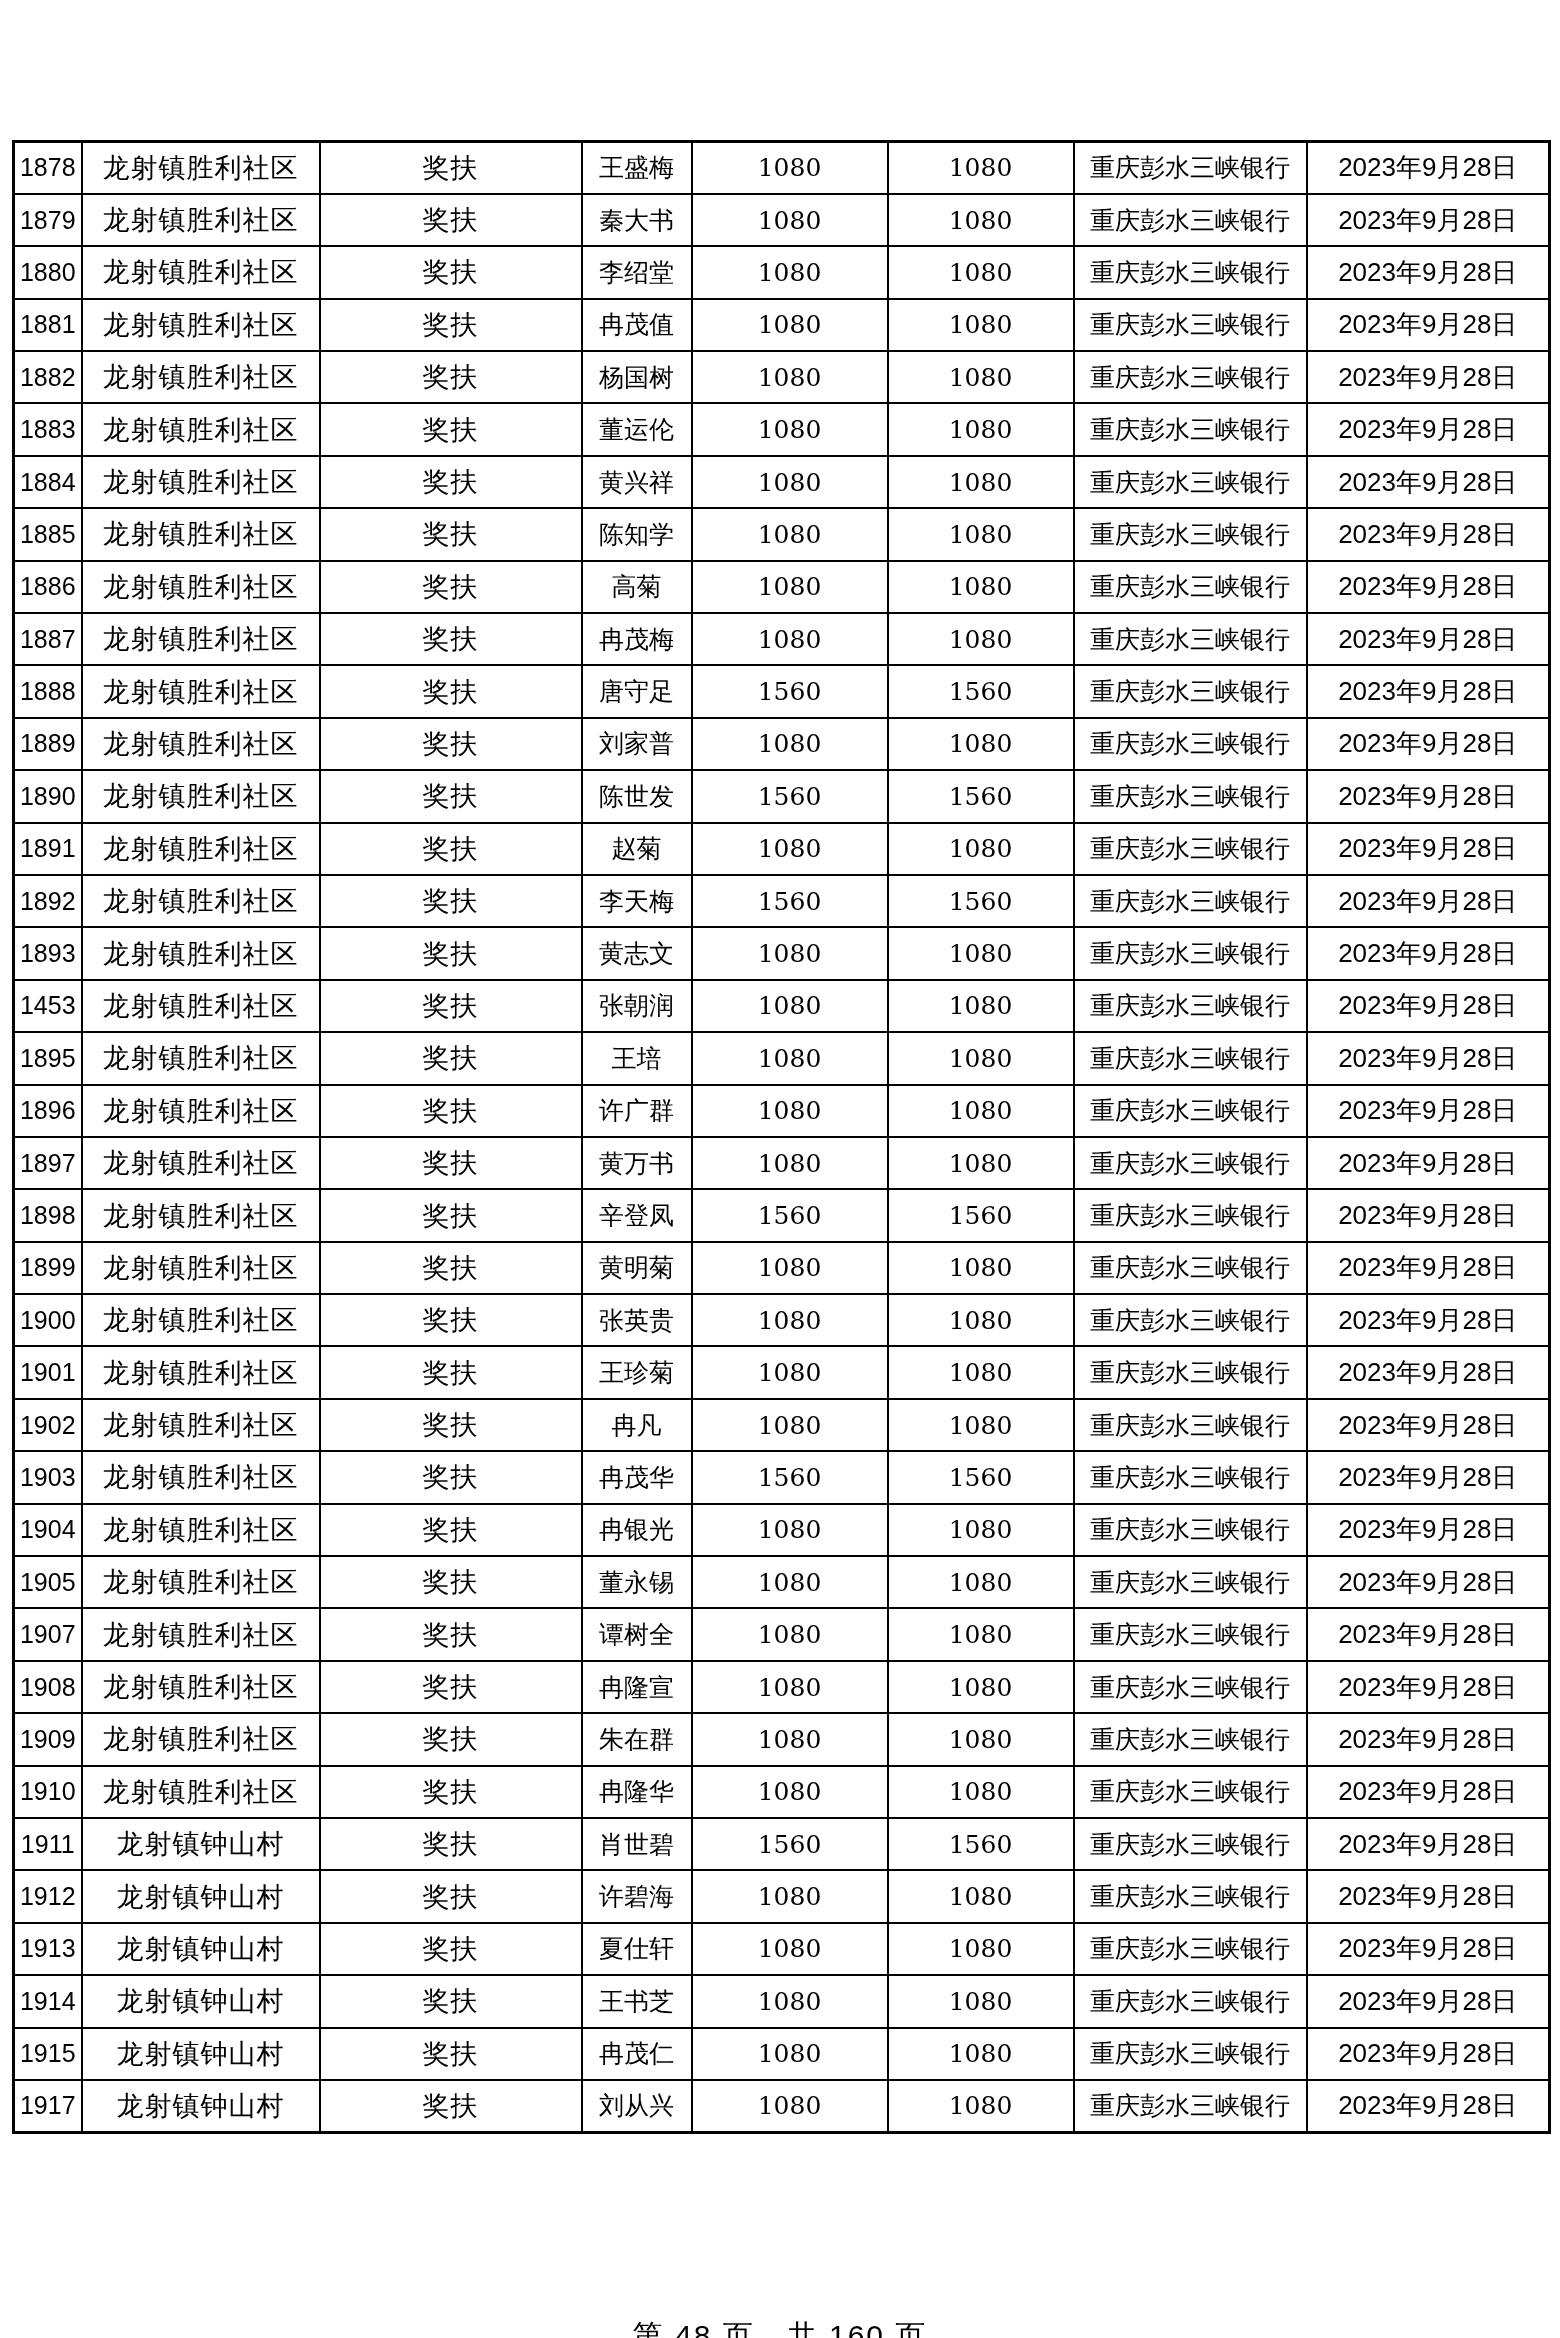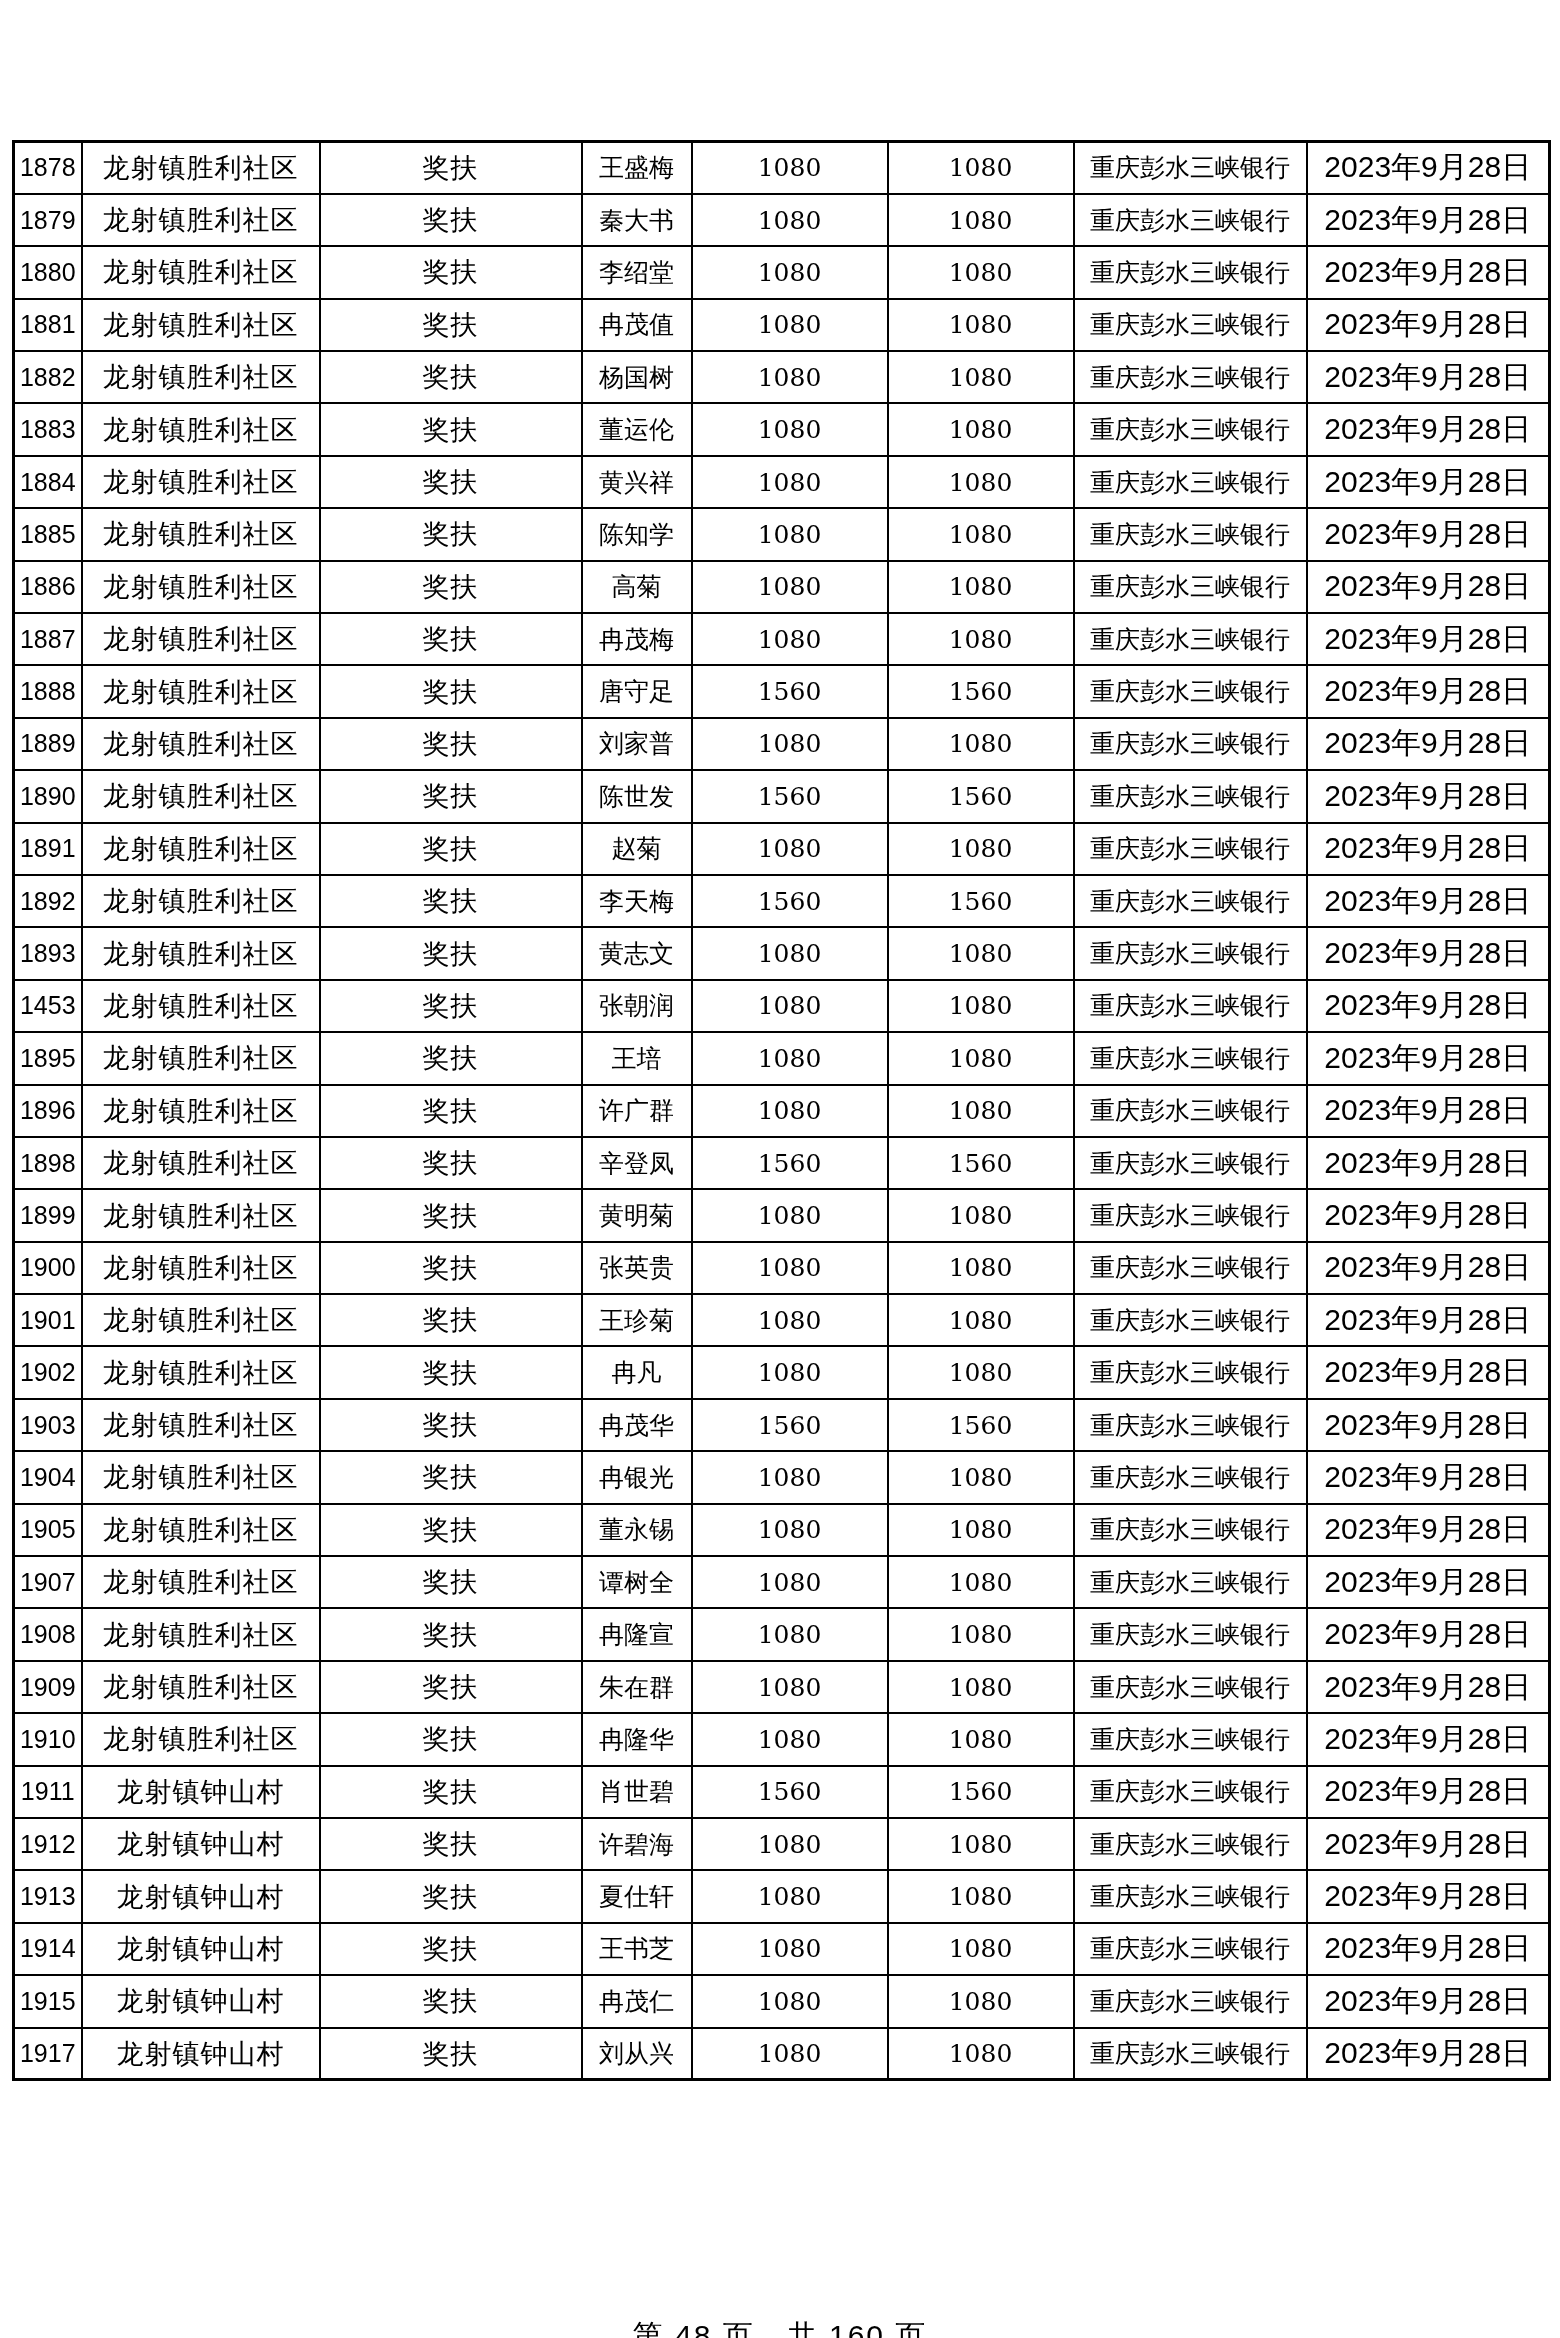--- a/index.html
+++ b/index.html
@@ -52,21 +52,21 @@
     font-weight: 500;
     letter-spacing: 1px;
   }
   .c-name, .c-bank, .c-amt {
     font-family: "DejaVu Serif", serif;
     font-size: 25px;
     font-weight: 400;
   }
   .c-date {
     font-family: "Liberation Sans", sans-serif;
-    font-size: 30px;
+    font-size: 26px;
     font-weight: 500;
   }
   .footer {
     position: absolute;
     top: 2272px;
     left: 0;
     width: 1560px;
     text-align: center;
     font-family: "Liberation Sans", sans-serif;
     font-size: 30px;
@@ -274,20 +274,30 @@
     <td class="c-id">1896</td>
     <td class="c-community">龙射镇胜利社区</td>
     <td class="c-type">奖扶</td>
     <td class="c-name">许广群</td>
     <td class="c-amt">1080</td>
     <td class="c-amt">1080</td>
     <td class="c-bank">重庆彭水三峡银行</td>
     <td class="c-date">2023年9月28日</td>
   </tr>
         <tr>
+    <td class="c-id">1897</td>
+    <td class="c-community">龙射镇胜利社区</td>
+    <td class="c-type">奖扶</td>
+    <td class="c-name">黄万书</td>
+    <td class="c-amt">1080</td>
+    <td class="c-amt">1080</td>
+    <td class="c-bank">重庆彭水三峡银行</td>
+    <td class="c-date">2023年9月28日</td>
+  </tr>
+        <tr>
     <td class="c-id">1898</td>
     <td class="c-community">龙射镇胜利社区</td>
     <td class="c-type">奖扶</td>
     <td class="c-name">辛登凤</td>
     <td class="c-amt">1560</td>
     <td class="c-amt">1560</td>
     <td class="c-bank">重庆彭水三峡银行</td>
     <td class="c-date">2023年9月28日</td>
   </tr>
         <tr>

